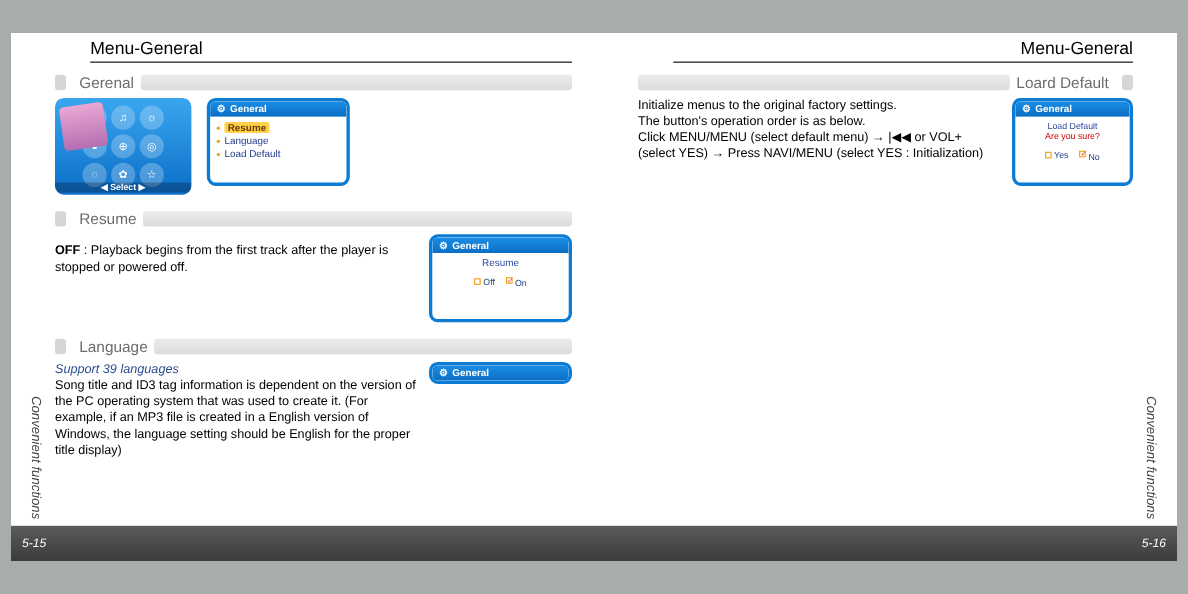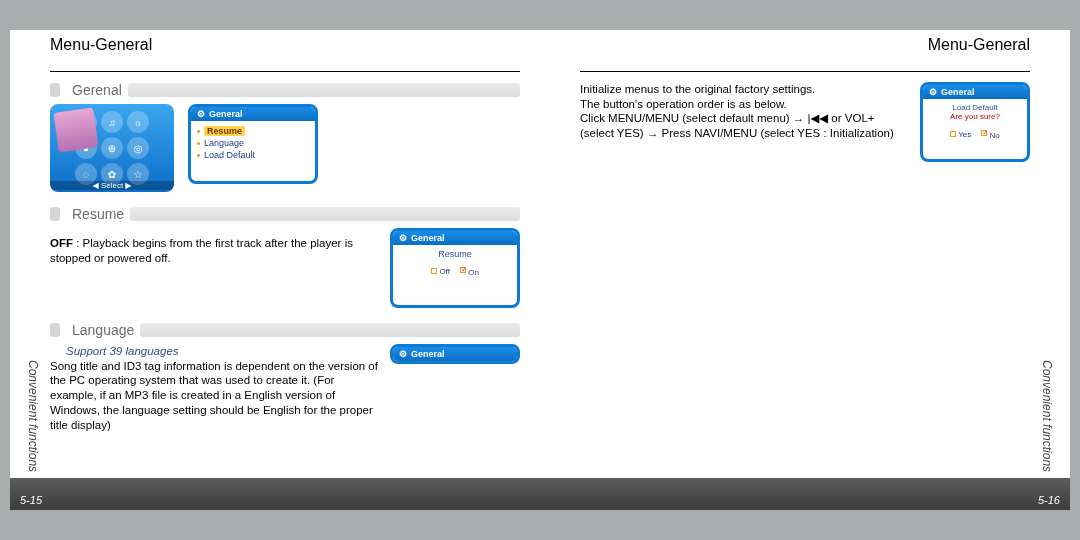--- a/index.html
+++ b/index.html
@@ -24,22 +24,23 @@
   .page {
     width: 50%;
     height: 100%;
     position: relative;
     padding: 6px 20px 0 40px;
   }
   .page.right { padding: 6px 40px 0 40px; }
   .page-title {
     font-size: 16px;
     border-bottom: 1px solid #000;
-    padding-bottom: 17px;
+    padding-bottom: 2px;
     margin-bottom: 10px;
+    margin-left: 32px;
   }
   .page.right .page-title { text-align: right; }
 
   .section-bar {
     display: flex;
     align-items: center;
     margin: 6px 0 6px 0;
   }
   .section-bar.right { justify-content: flex-end; }
   .bullet {
@@ -114,20 +115,21 @@
   .mini-icons .tile {
     width:22px; height:22px; border-radius:50%;
     background:rgba(255,255,255,.25);
     display:flex; align-items:center; justify-content:center;
     font-size:10px; color:#fff;
   }
   .mini-icons .select {
     position:absolute; bottom:2px; left:0; right:0;
     text-align:center; color:#fff; font-size:8px;
     background:rgba(0,0,0,.25);
+    font-weight:bold;
   }
   .mini-icons .pkg {
     position:absolute; top:6px; left:6px;
     width:40px; height:40px;
     background:linear-gradient(#e9a8d4,#b46fb1);
     border-radius:4px;
     transform:rotate(-8deg);
   }
 
   .sidelabel {
@@ -140,26 +142,26 @@
   .page.left .sidelabel { left:16px; top:330px; }
   .page.right .sidelabel { right:16px; top:330px; }
 
   .footer {
     position:absolute; left:0; right:0; bottom:0;
     height:18px;
     background: linear-gradient(#5b5b5b,#3b3b3b);
     color:#fff;
     font-style:italic;
     font-size:11px;
-    display:flex; 
+    display:flex; align-items:center;
     padding:16px 10px;
   }
   .page.right .footer { justify-content:flex-end; }
 
-  .em { font-style: italic; margin-left: 16px; }
+  .em { font-style: italic; }
   .bold { font-weight:bold; }
   .red { color:#cc0000; font-size:8px; }
 </style>
 </head>
 <body>
 
 <div class="spread">
 
   <div class="page left">
     <div class="page-title">Menu-General</div>
@@ -253,20 +255,25 @@
 
     <div class="sidelabel">Convenient functions</div>
     <div class="footer">
         <span>5-15</span>
       </div>
   </div>
 
   <div class="page right">
     <div class="page-title">Menu-General</div>
 
+    <div class="section-bar right">
+      <span class="section-strip"></span>
+      <span class="section-label">Loard Default</span>
+      <span class="bullet r"></span>
+    </div>
 
     <div class="row">
       <div class="text-col">
         <p>Initialize menus to the original factory settings.</p>
         <p>The button's operation order is as below.</p>
         <p>Click MENU/MENU (select default menu) → |◀◀ or VOL+ (select YES) → Press NAVI/MENU (select YES : Initialization)</p>
       </div>
       <div class="device" style="align-self:flex-start; width:110px;">
         <div class="titlebar">
           <span>⚙</span>

